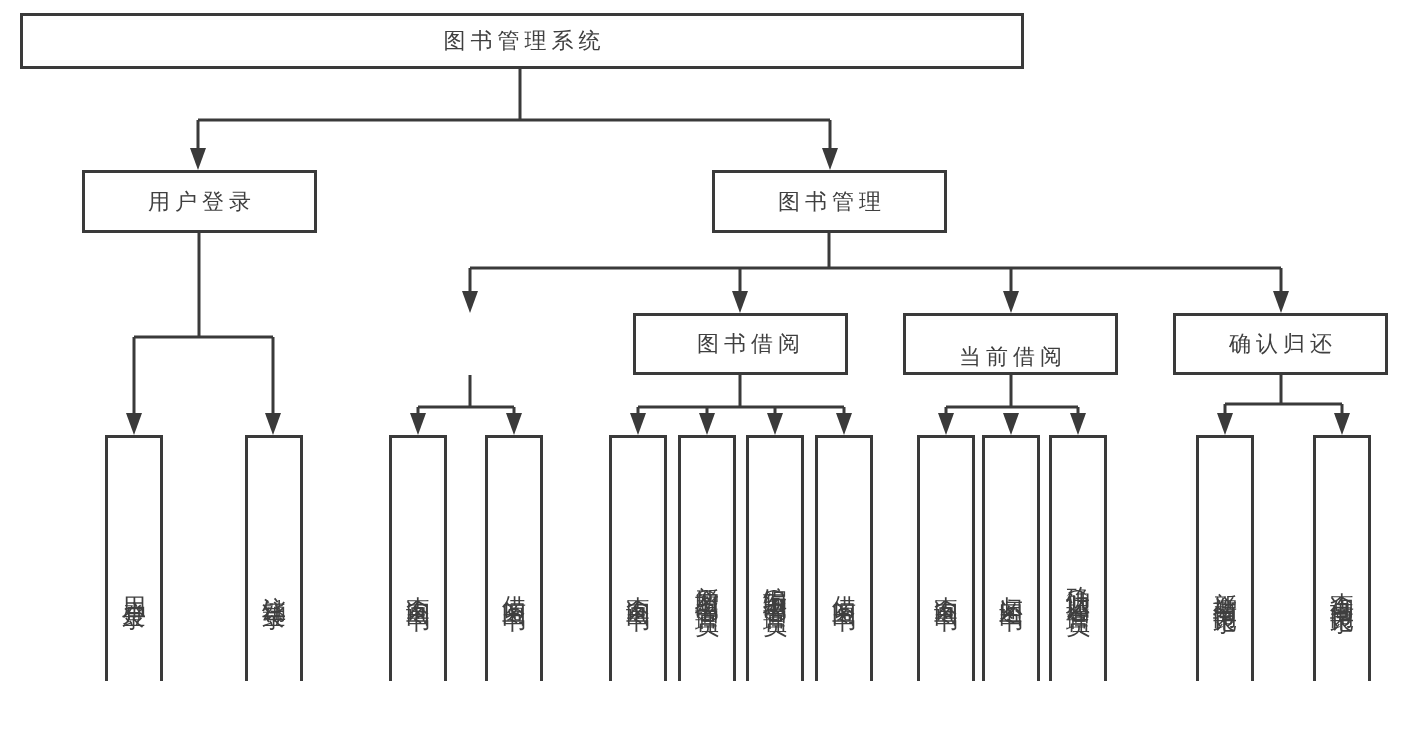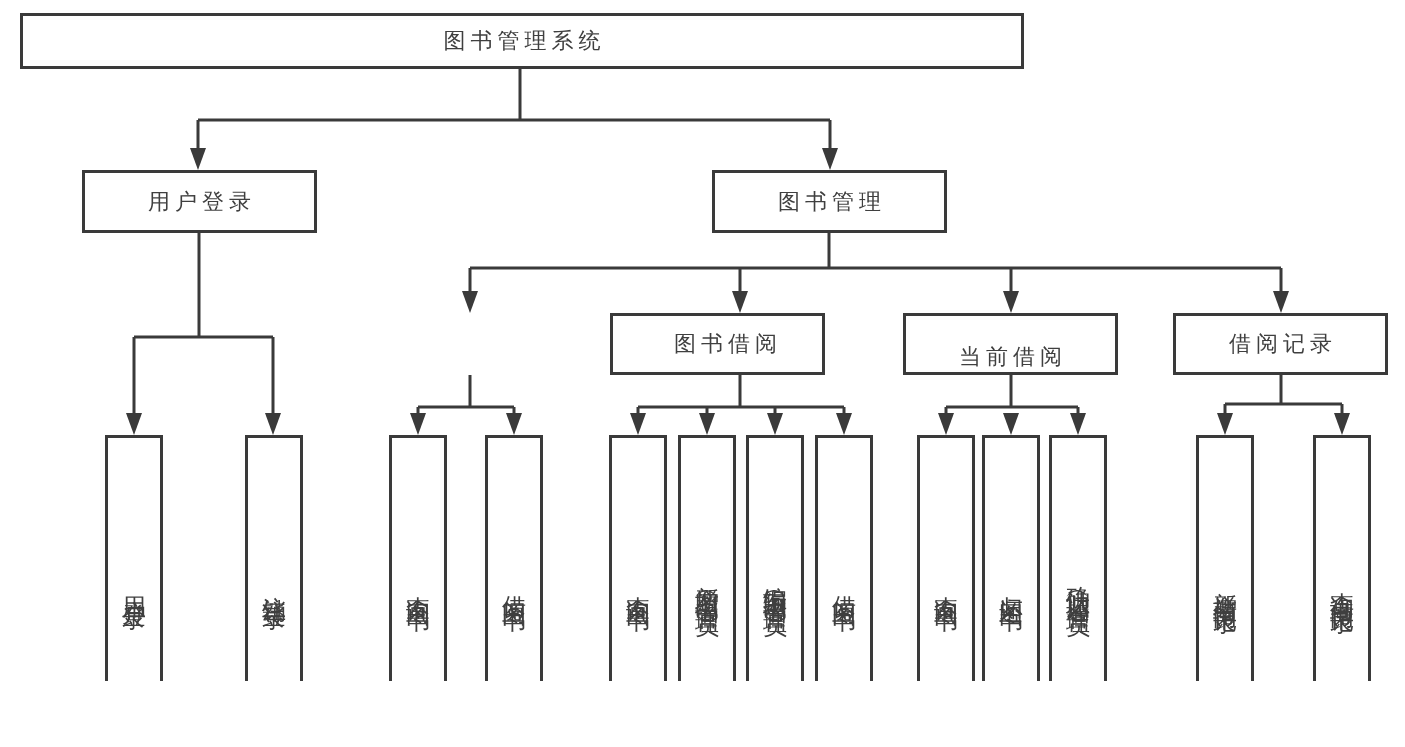--- a/index.html
+++ b/index.html
@@ -121,28 +121,28 @@
     <span class="h-label">图书管理系统</span>
   </div>
 
   <div class="box lvl2-box" style="left:82px;">
     <span class="h-label">用户登录</span>
   </div>
   <div class="box lvl2-box" style="left:712px;">
     <span class="h-label">图书管理</span>
   </div>
 
-  <div class="box lvl3-box" style="left:610px;padding-left:16px;">
+  <div class="box lvl3-box" style="left:633px;padding-left:16px;">
     <span class="h-label">图书借阅</span>
   </div>
   <div class="box lvl3-box" style="left:903px;align-items:flex-end;">
     <span class="h-label">当前借阅</span>
   </div>
   <div class="box lvl3-box" style="left:1173px;">
-    <span class="h-label">借阅记录</span>
+    <span class="h-label">确认归还</span>
   </div>
 
   <div class="box leaf-box" style="left:105px;">
     <span class="v-label">用户登录</span>
   </div>
   <div class="box leaf-box" style="left:245px;">
     <span class="v-label">注销登录</span>
   </div>
 
   <div class="box leaf-box" style="left:389px;">

